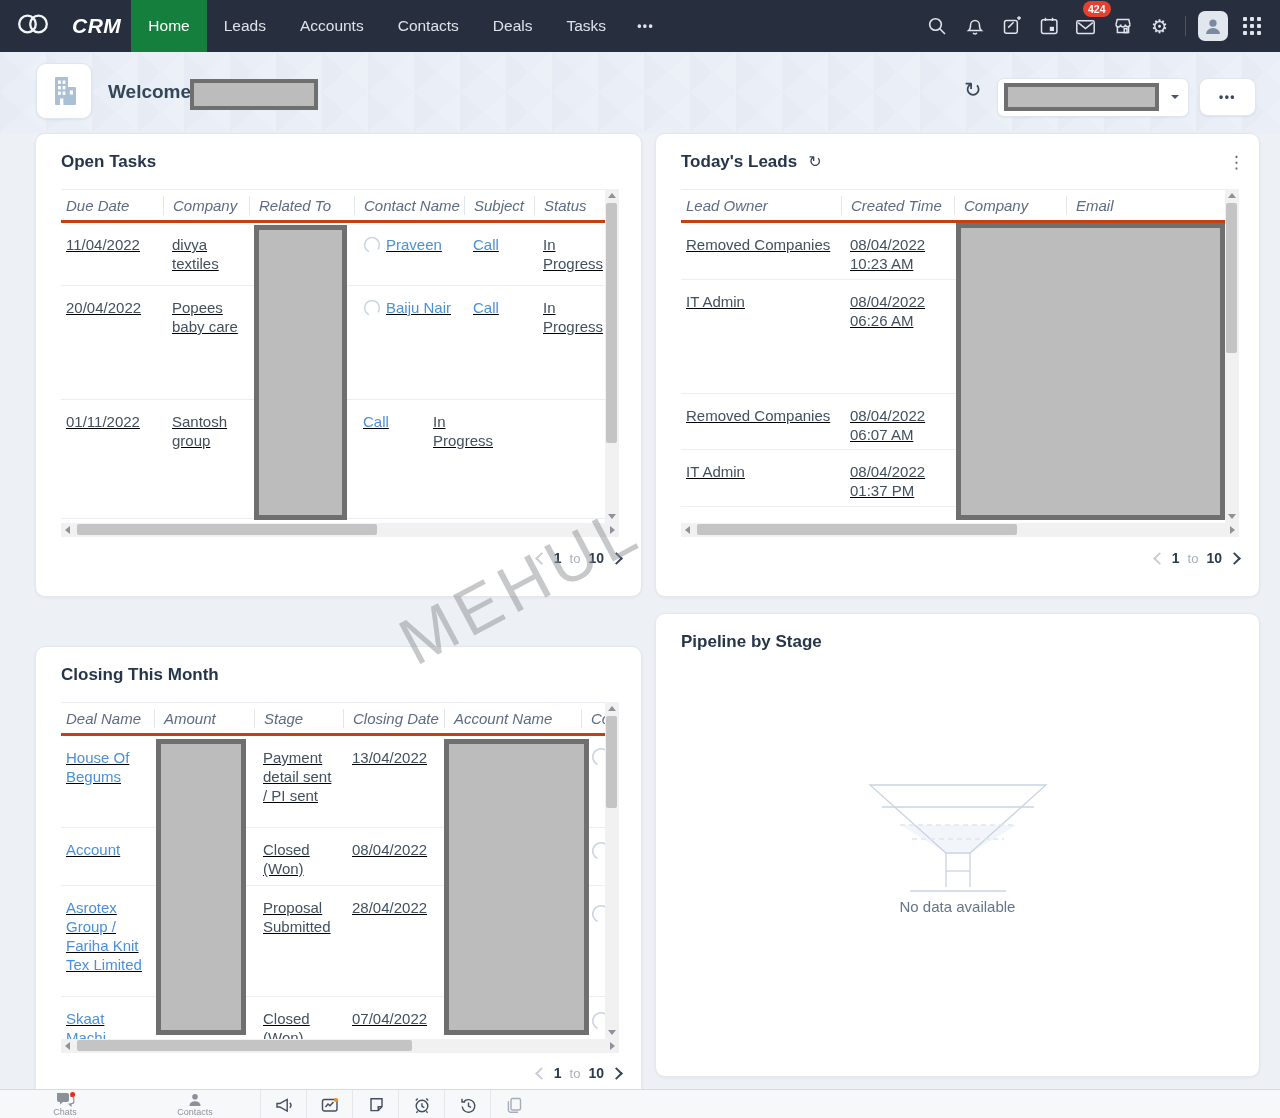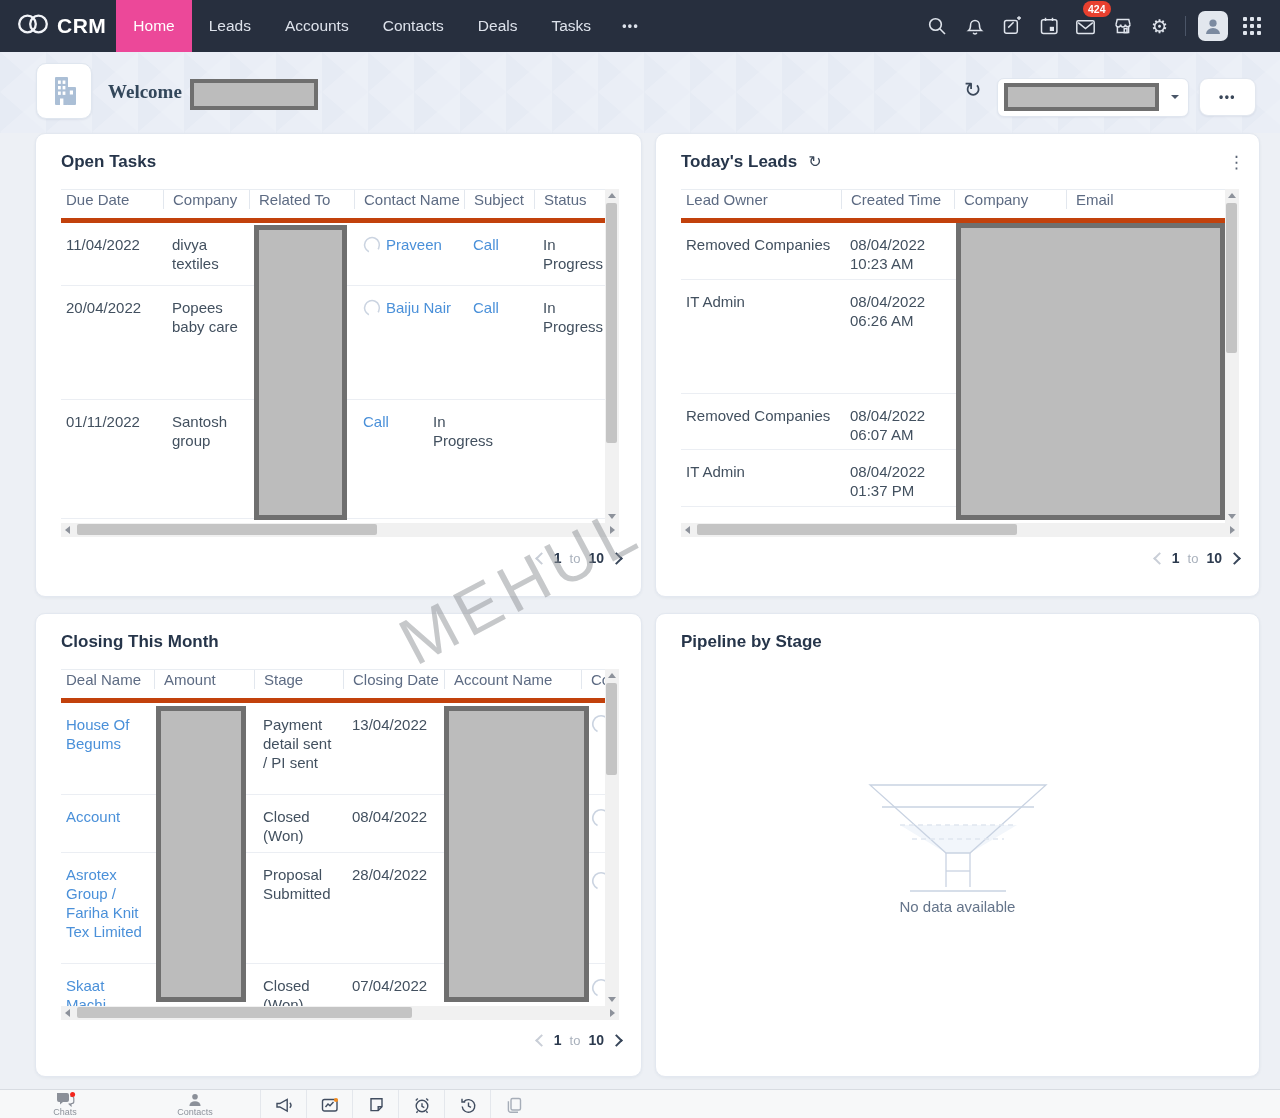--- a/index.html
+++ b/index.html
@@ -1,58 +1,58 @@
 <!DOCTYPE html>
 <html><head>
 <meta charset="utf-8">
 <style>
   html,body{margin:0;padding:0;background:#edf0f5;font-family:"Liberation Sans",sans-serif;}
   .stage{position:relative;width:1280px;height:1118px;overflow:hidden;background:#edf0f5;}
 
   
   .nav{position:absolute;top:0;left:0;width:1280px;height:52px;background:#272f3e;display:flex;align-items:center;z-index:10;}
-  .brand{display:flex;align-items:center;gap:7px;padding:0 10px 0 16px;}
+  .brand{display:flex;align-items:center;gap:22px;padding:0 10px 0 16px;font-style:italic;}
   .brand-name{color:#fff;font-size:21px;font-weight:bold;letter-spacing:.5px;}
   .nav-item{height:52px;line-height:52px;padding:0 17px;font-size:15.5px;color:#dde2eb;cursor:pointer;}
-  .nav-item.active{background:#ec4899;color:#fff;}
+  .nav-item.active{background:#15803d;color:#fff;}
   .nav-more{height:52px;line-height:52px;padding:0 14px;color:#dde2eb;font-size:12px;font-weight:bold;letter-spacing:1.5px;cursor:pointer;}
   .nav-right{margin-left:auto;display:flex;align-items:center;padding-right:10px;}
   .nico{width:37px;height:52px;display:flex;align-items:center;justify-content:center;position:relative;cursor:pointer;}
   .badge{position:absolute;top:1px;left:16px;background:#e8402f;color:#fff;font-size:10.5px;font-weight:bold;padding:1.5px 5px;border-radius:9px;line-height:1.25;}
   .gear-glyph{font-size:19px;color:#dfe4ec;line-height:1;}
   .nav-divider{width:1px;height:20px;background:#4b5567;margin:0 7px;}
   .nav-avatar{width:30px;height:30px;border-radius:7px;background:#e2e7ee;display:flex;align-items:center;justify-content:center;margin:0 5px;cursor:pointer;}
 
   
   .band{position:absolute;top:52px;left:0;width:1280px;height:81px;background:#eaeef6;overflow:hidden;}
   .band .pattern{position:absolute;top:0;left:0;}
   .wcard{position:absolute;left:36px;top:11px;width:54px;height:54px;background:#fff;border:1px solid #dfe6ef;border-radius:10px;display:flex;align-items:center;justify-content:center;box-shadow:0 1px 2px rgba(50,70,100,.08);}
-  .wtext{position:absolute;left:108px;top:29px;font-size:19px;font-weight:bold;color:#33475b;font-family:Liberation Serif, serif;}
+  .wtext{position:absolute;left:108px;top:29px;font-size:19px;font-weight:bold;color:#33475b;}
   .redact{position:absolute;background:#bcbcbc;border:5px solid #6f6f6f;box-sizing:border-box;}
   .wredact{left:190px;top:27px;width:128px;height:31px;border-width:4px;}
   .refresh-btn{position:absolute;left:962px;top:24px;background:none;border:none;font-size:21px;color:#3a4759;cursor:pointer;padding:2px;}
   .vselect{position:absolute;left:997px;top:26px;width:190px;height:37px;background:#fff;border:1px solid #e0e6ef;border-radius:7px;box-shadow:0 1px 2px rgba(50,70,100,.06);cursor:pointer;}
   .selredact{left:6px;top:4px;width:155px;height:28px;border-width:4px;}
   .caret{position:absolute;right:9px;top:16px;width:0;height:0;border:4.5px solid transparent;border-top-color:#4a5668;}
   .morebtn{position:absolute;left:1199px;top:26px;width:57px;height:38px;background:#fff;border:1px solid #e2e7ef;border-radius:9px;color:#3a4759;font-size:12px;font-weight:bold;letter-spacing:1.5px;box-shadow:0 1px 2px rgba(50,70,100,.08);cursor:pointer;}
 
   
   .panel{position:absolute;background:#fff;border:1px solid #e3e8f0;border-radius:10px;box-shadow:0 1px 3px rgba(40,60,90,.06);}
   #open-tasks{left:35px;top:133px;width:605px;height:462px;}
   #todays-leads{left:655px;top:133px;width:603px;height:462px;}
-  #closing{left:35px;top:613px;width:605px;height:462px;}
+  #closing{left:35px;top:646px;width:605px;height:462px;}
   #pipeline{left:655px;top:613px;width:603px;height:462px;}
   .ptitle{position:absolute;left:25px;top:18px;margin:0;font-size:17px;font-weight:bold;color:#26354a;}
   .trefresh{margin-left:11px;font-size:16px;font-weight:normal;color:#3a4759;cursor:pointer;}
   .kebab{position:absolute;right:14px;top:20px;font-size:17px;color:#5a6575;cursor:pointer;line-height:1;}
 
-  .thead{position:absolute;left:25px;top:55px;width:544px;height:34px;display:flex;border-top:1px solid #e9edf2;border-bottom:5px solid #c2410c;font-size:15px;color:#5d6b83;overflow:hidden;box-sizing:border-box;}
+  .thead{position:absolute;left:25px;top:55px;width:544px;height:34px;display:flex;align-items:center;border-top:1px solid #e9edf2;border-bottom:3px solid #c2410c;font-size:15px;color:#5d6b83;overflow:hidden;box-sizing:border-box;font-style:italic;}
   .th{flex:none;border-left:1px solid #e2e7ee;height:19px;line-height:19px;padding-left:9px;box-sizing:border-box;white-space:nowrap;cursor:pointer;}
   .th:first-child{border-left:none;padding-left:5px;}
-  .tbody{position:absolute;left:25px;width:544px;overflow:hidden;}
+  .tbody{position:absolute;left:25px;width:544px;overflow:hidden;text-decoration:underline;}
   .trow{display:flex;align-items:flex-start;border-bottom:1px solid #ebeef3;box-sizing:border-box;}
   .td{flex:none;padding:12px 6px 0 9px;box-sizing:border-box;font-size:15px;line-height:19px;color:#42505f;}
   .td:first-child{padding-left:5px;}
   .link{color:#4a90d9;text-decoration:none;cursor:pointer;}
   .avatar{display:inline-block;vertical-align:-4px;margin-right:5px;}
 
   
   .ot-c1{width:102px}.ot-c2{width:86px}.ot-c3{width:105px}.ot-c4{width:110px}.ot-c5{width:70px}.ot-c6{width:66px;padding-right:0}
   .tl-c1{width:160px}.tl-c2{width:113px}.tl-c3{width:112px}.tl-c4{width:154px}
   .cl-c1{width:93px}.cl-c2{width:100px}.cl-c3{width:89px}.cl-c4{width:101px}.cl-c5{width:137px}.cl-c6{width:80px}

